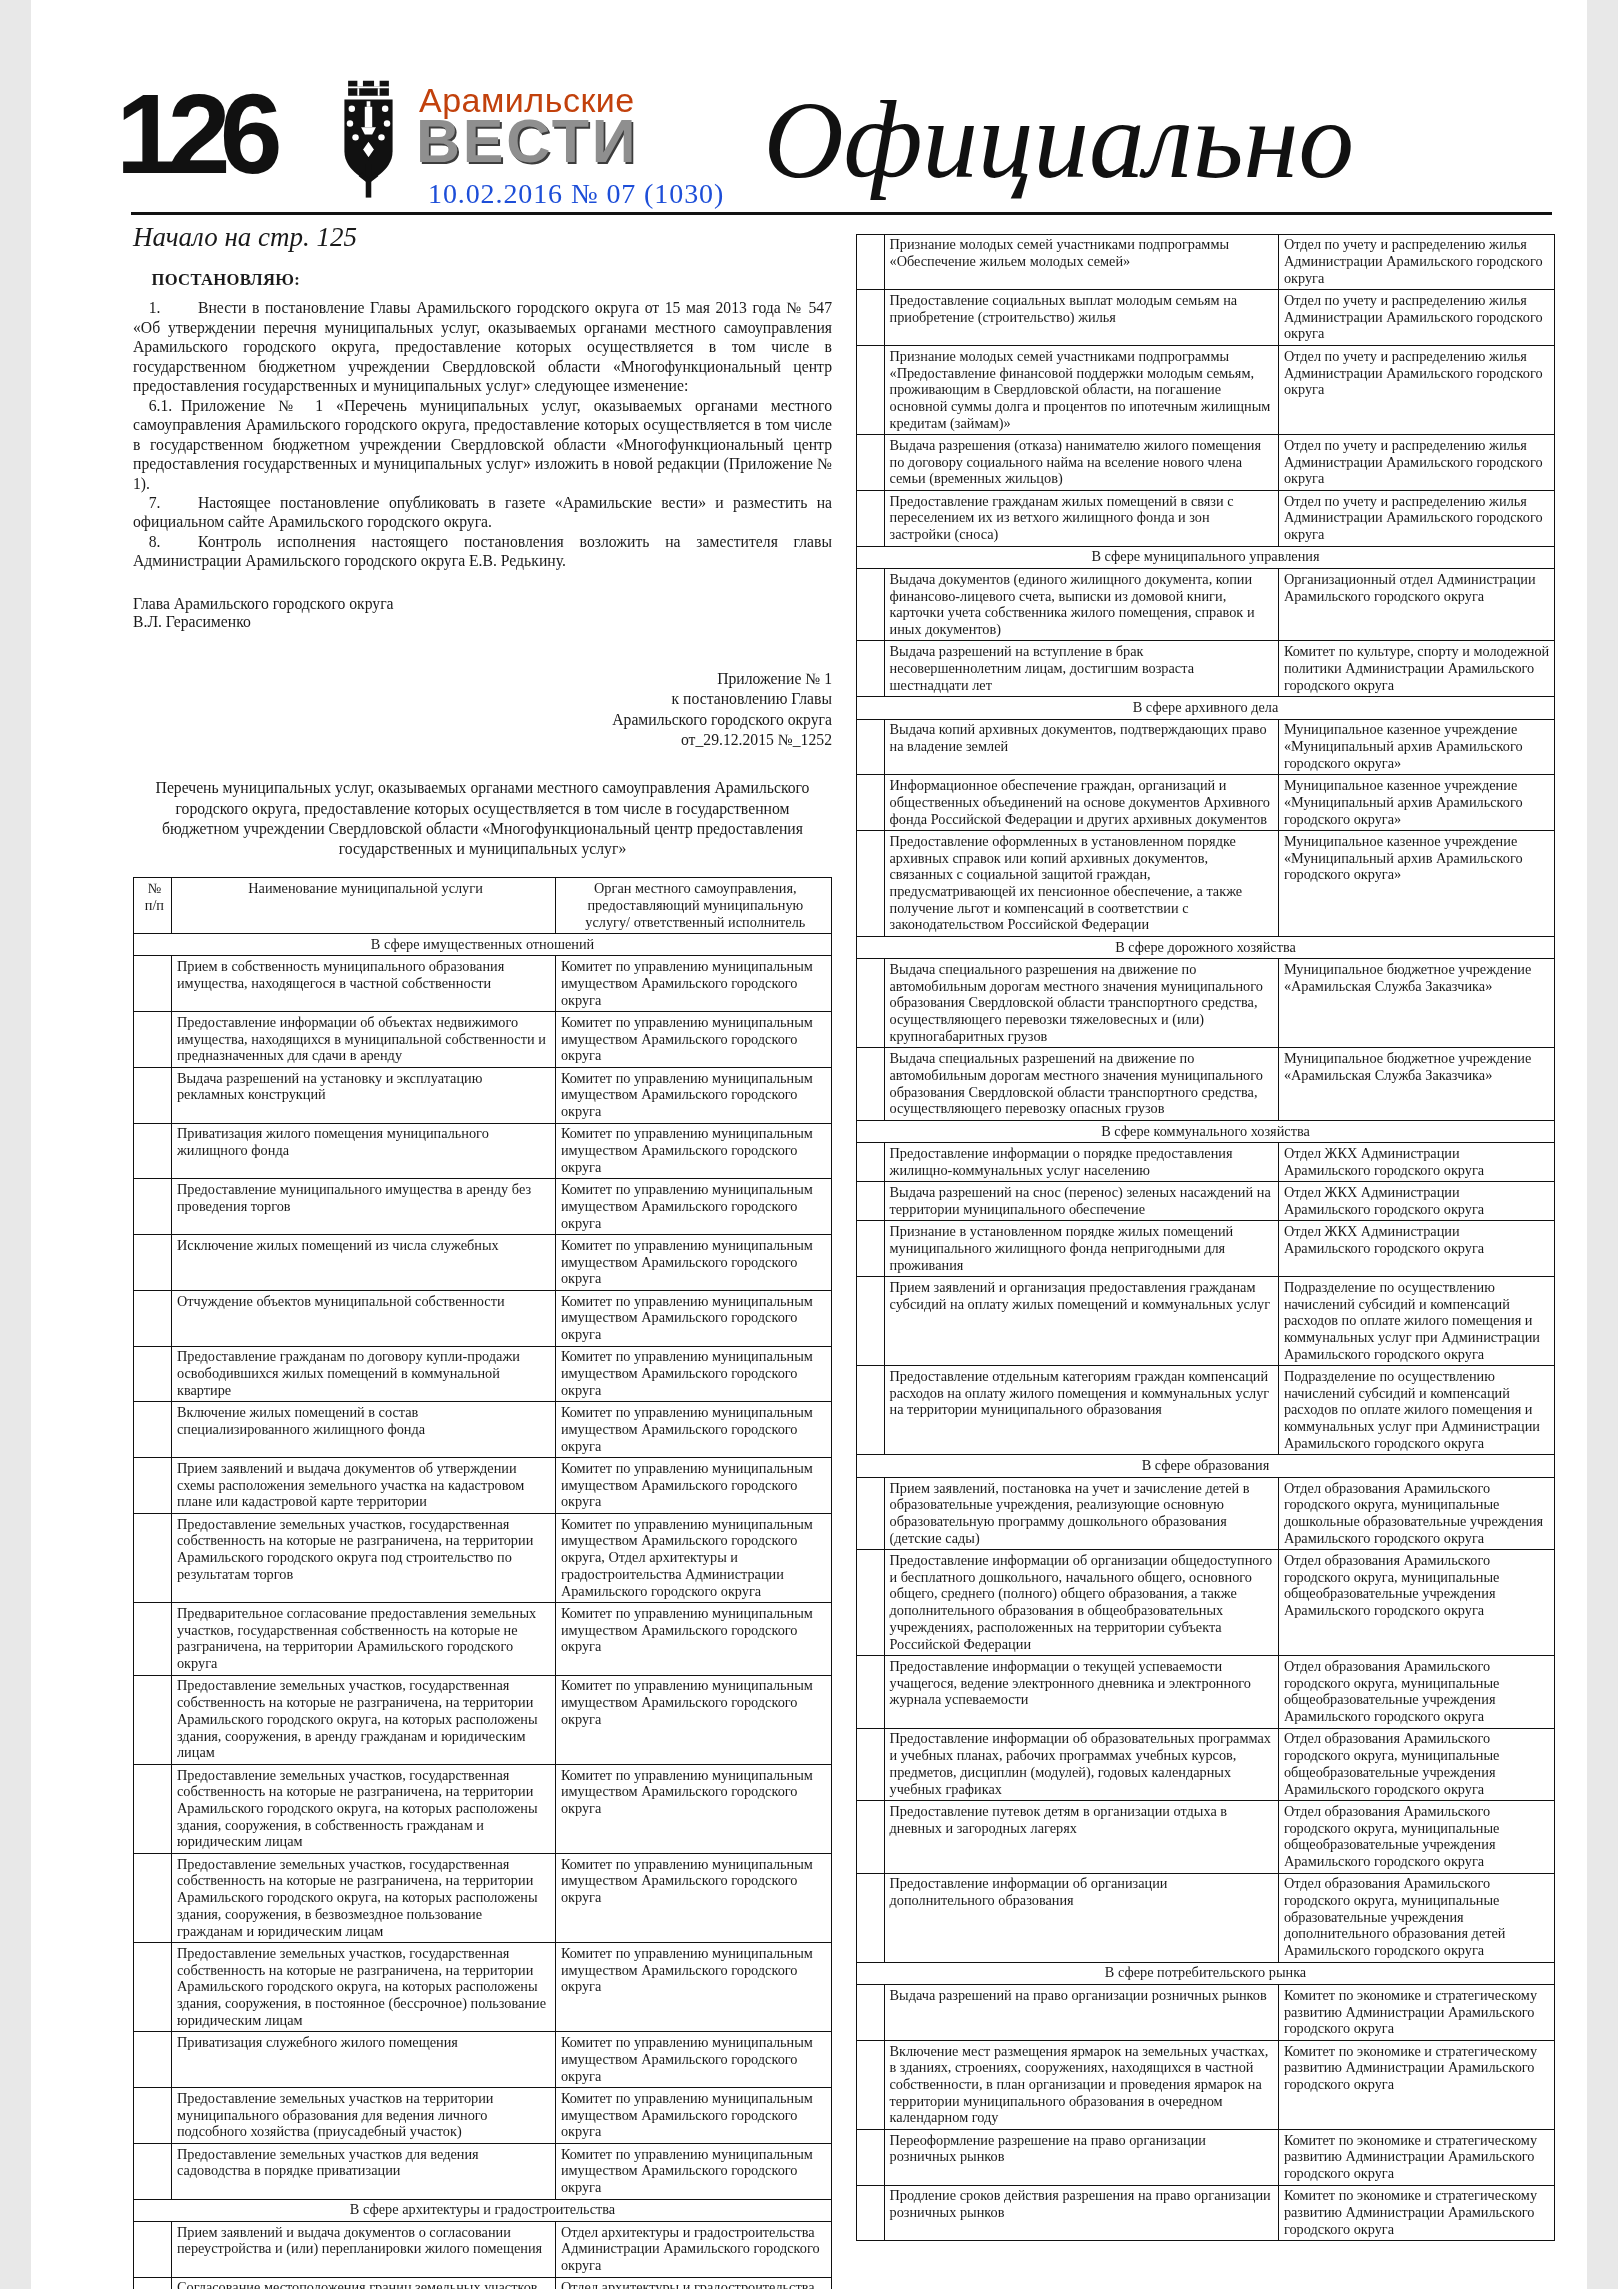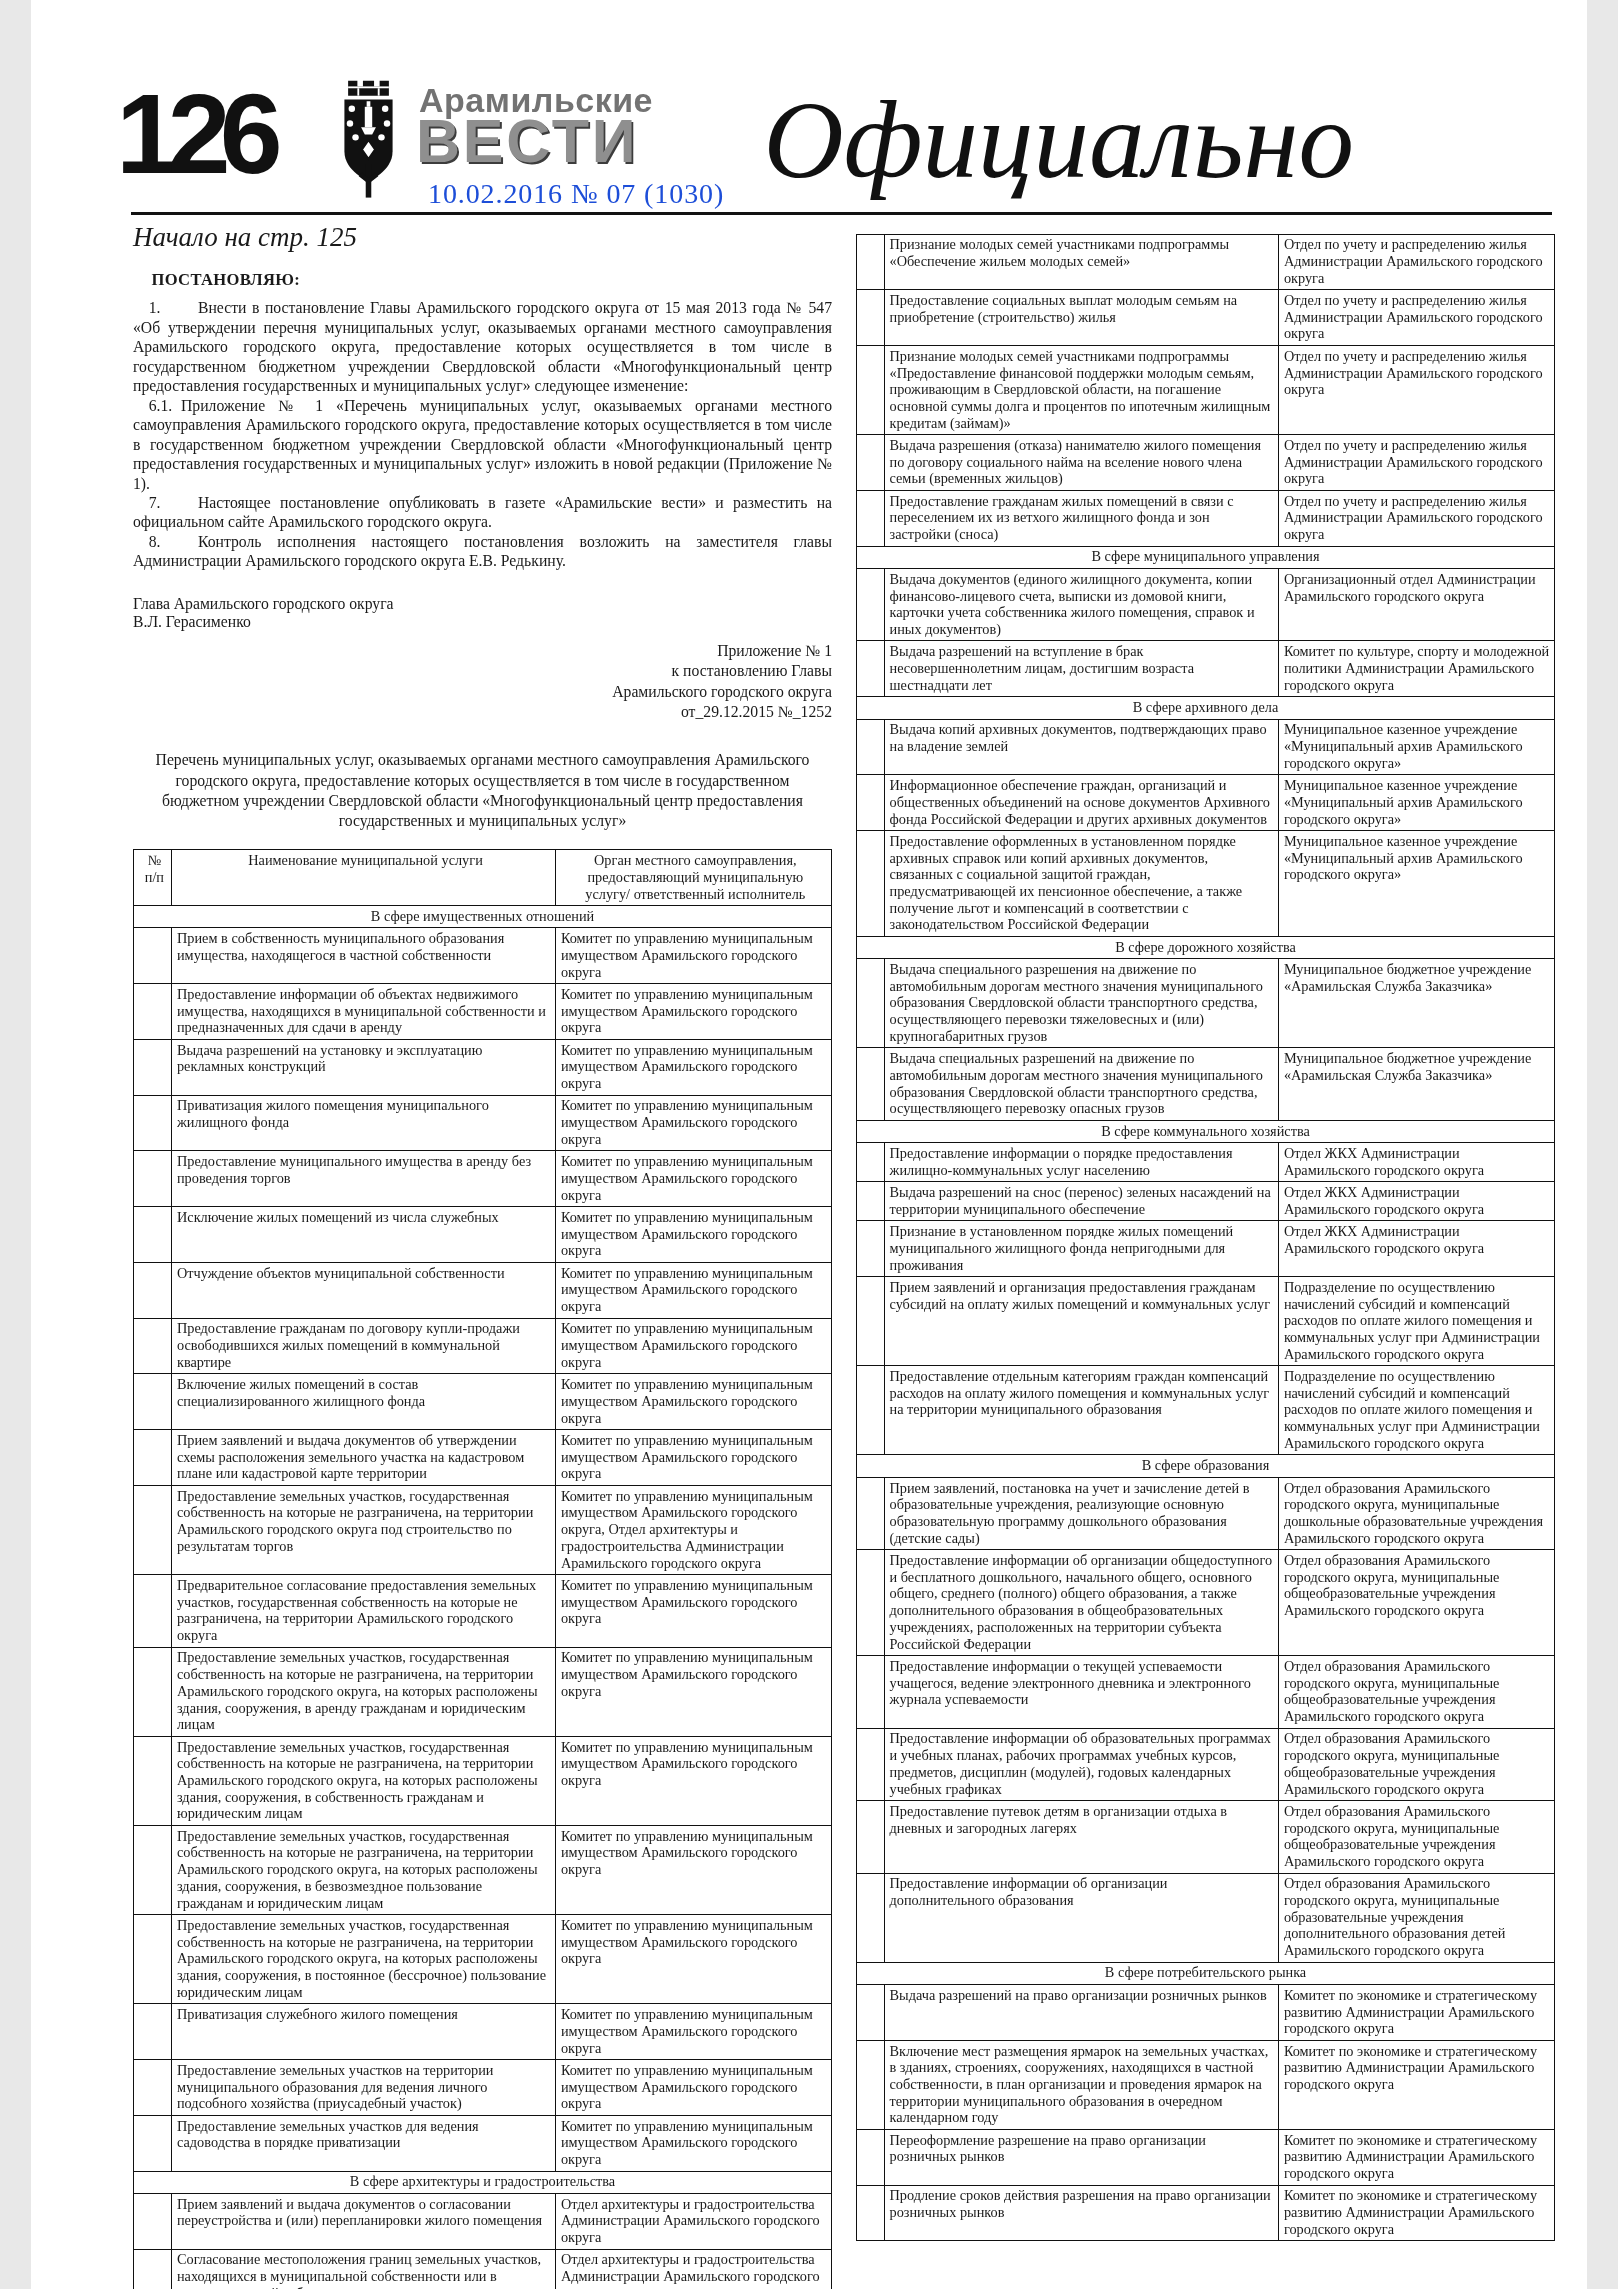--- a/index.html
+++ b/index.html
@@ -12,22 +12,22 @@
   
   .masthead { position:absolute; top:0; left:0; width:100%; height:215px; }
   .logo-number {
     position:absolute; left:85px; top:78px;
     font-family:"Liberation Sans", sans-serif; font-weight:800;
     font-size:113px; line-height:1; letter-spacing:-11px; color:#111;
   }
   .coat-of-arms { position:absolute; left:306px; top:79px; width:63px; height:126px; }
   .paper-name-top {
     position:absolute; left:388px; top:81px;
-    font-family:"Liberation Sans", sans-serif; font-weight:700;
-    font-size:34px; color:#737373; letter-spacing:0.5px;
+    font-family:"Liberation Sans", sans-serif; font-weight:400;
+    font-size:34px; color:#c2410c; letter-spacing:0.5px;
   }
   .paper-name-bottom {
     position:absolute; left:385px; top:111px;
     font-family:"Liberation Sans", sans-serif; font-weight:800;
     font-size:61px; line-height:1; color:#8f8f8f;
     text-shadow:1.8px 1.8px 0 #3c3c3c; letter-spacing:2.8px;
   }
   .issue-line {
     position:absolute; left:397px; top:178px;
     font-size:28px; color:#1d4ed8; letter-spacing:0.9px;
@@ -44,21 +44,21 @@
   .content { position:absolute; top:215px; left:0; width:1619px; display:flex; }
   .col-left  { width:699px; margin-left:102px; }
   .col-right { width:699px; margin-left:24px; }
   
   .continuation { font-style:italic; font-size:27px; margin-top:7.4px; }
   .decree-word { font-weight:700; font-size:16.6px; margin:16.6px 0 0 18.5px; letter-spacing:0.3px; }
   .para { font-size:15.7px; line-height:1.24; text-align:justify; margin-top:8.3px; }
   .para .pnum { display:inline-block; min-width:65px; padding-left:15.7px; }
   .para6 .pnum { min-width:48px; }
   .signature-row { display:flex; justify-content:space-between; font-size:15.7px; margin-top:24px; padding-right:9.2px;flex-direction:column; }
-  .annex-block { text-align:right; font-size:15.7px; line-height:1.3; margin-top:10px; }
+  .annex-block { text-align:right; font-size:15.7px; line-height:1.3; margin-top:38px; }
   .annex-title { text-align:center; font-size:15.7px; line-height:1.28; margin:28px 3.7px 0 3.7px; }
   
   table.services { border-collapse:collapse; width:100%; margin-top:18.5px; font-size:14.3px; line-height:1.17; }
   table.services td, table.services th {
     border:1.8px solid #111; vertical-align:top; padding:1.8px 4.6px 2.8px 4.6px; font-weight:400;
   }
   table.services th { text-align:center; vertical-align:top;padding-left:8px; }
   td.num { width:5.5%; }
   td.service { width:55%; text-align:left; }
   td.provider { width:39.5%; text-align:left; }

